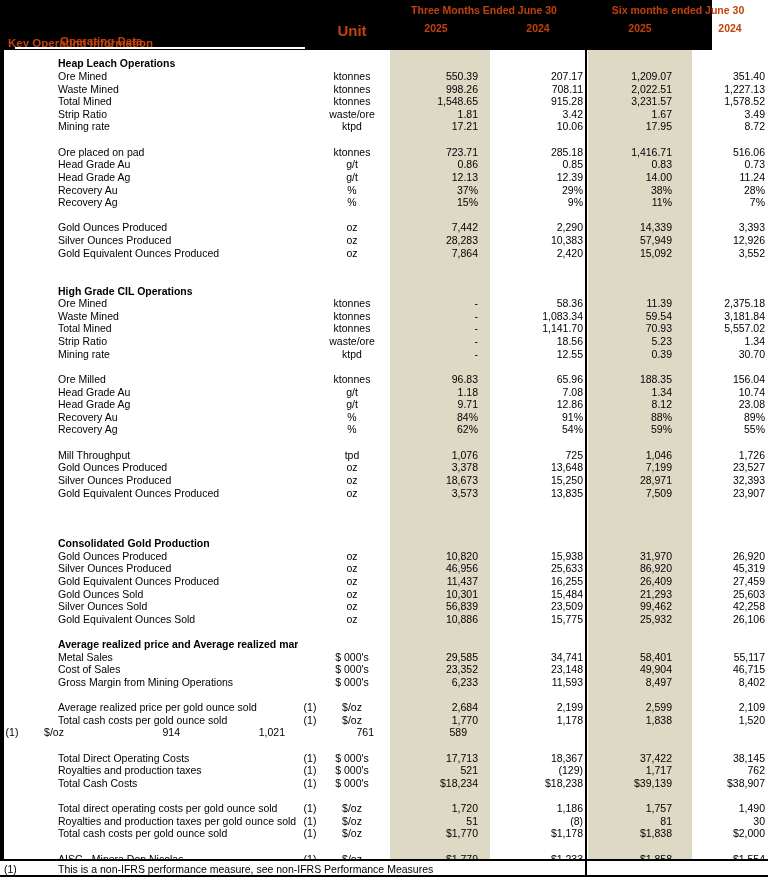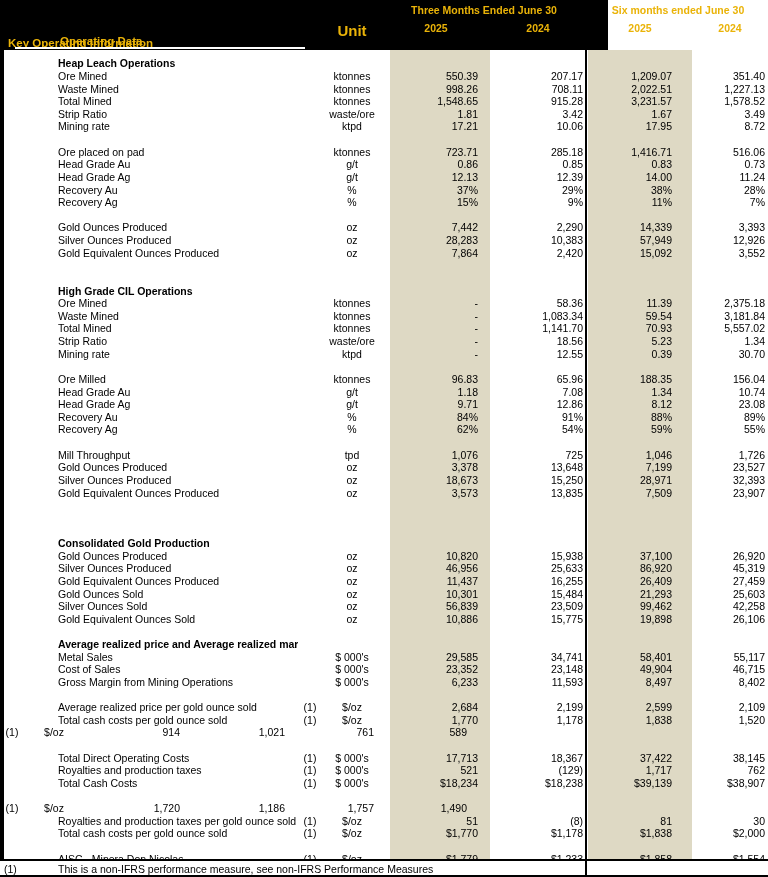--- a/index.html
+++ b/index.html
@@ -1,19 +1,19 @@
 <!DOCTYPE html>
 <html><head>
 <meta charset="utf-8">
 <style>
   html,body{margin:0;padding:0;background:#fff;}
   #page{position:relative;width:768px;height:877px;background:#ffffff;overflow:hidden;
         font-family:"Liberation Sans","DejaVu Sans",sans-serif;color:#000;}
   
-  #hdr{position:absolute;left:0;top:0;width:608px;height:50px;background:#000;color:#eab308;z-index:4;}
+  #hdr{position:absolute;left:0;top:0;width:712px;height:50px;background:#000;color:#c2410c;z-index:4;}
   .hcell{position:absolute;font-weight:bold;white-space:nowrap;}
   .hgroup{font-size:10.5px;top:4px;text-align:center;}
   .hyear{font-size:10.5px;top:22px;text-align:center;}
   #hdr-title{left:8px;top:20px;font-size:11.5px;margin-top:17px;}
   #hdr-unit{left:322px;width:60px;top:22px;text-align:center;font-size:15px;}
   #hdr-sub{left:60px;top:35px;font-size:11.5px;}
   #sub-underline{position:absolute;left:15px;top:47px;width:290px;height:2px;background:#fff;}
   
   .band{position:absolute;top:50px;height:809px;background:#ded9c4;z-index:0;}
   #band1{left:390px;width:100px;}
@@ -456,21 +456,21 @@
         <div class="c-v3"></div>
         <div class="c-v4"></div>
       </div>
       <div class="row">
         <div class="c-label">Gold Ounces Produced</div>
         <div class="c-fn"></div>
         <div class="c-unit">oz</div>
         <div class="c-v1">10,820</div>
         <div class="c-v2">15,938</div>
         <div class="c-gap"></div>
-        <div class="c-v3">37,100</div>
+        <div class="c-v3">31,970</div>
         <div class="c-v4">26,920</div>
       </div>
       <div class="row">
         <div class="c-label">Silver Ounces Produced</div>
         <div class="c-fn"></div>
         <div class="c-unit">oz</div>
         <div class="c-v1">46,956</div>
         <div class="c-v2">25,633</div>
         <div class="c-gap"></div>
         <div class="c-v3">86,920</div>
@@ -506,21 +506,21 @@
         <div class="c-v3">99,462</div>
         <div class="c-v4">42,258</div>
       </div>
       <div class="row">
         <div class="c-label">Gold Equivalent Ounces Sold</div>
         <div class="c-fn"></div>
         <div class="c-unit">oz</div>
         <div class="c-v1">10,886</div>
         <div class="c-v2">15,775</div>
         <div class="c-gap"></div>
-        <div class="c-v3">19,898</div>
+        <div class="c-v3">25,932</div>
         <div class="c-v4">26,106</div>
       </div>
       <div class="row">
         <div class="c-label"></div>
         <div class="c-fn"></div>
         <div class="c-unit"></div>
         <div class="c-v1"></div>
         <div class="c-v2"></div>
         <div class="c-gap"></div>
         <div class="c-v3"></div>
@@ -649,20 +649,21 @@
         <div class="c-label"></div>
         <div class="c-fn"></div>
         <div class="c-unit"></div>
         <div class="c-v1"></div>
         <div class="c-v2"></div>
         <div class="c-gap"></div>
         <div class="c-v3"></div>
         <div class="c-v4"></div>
       </div>
       <div class="row">
+        <div class="c-label">Total direct operating costs per gold ounce sold</div>
         <div class="c-fn">(1)</div>
         <div class="c-unit">$/oz</div>
         <div class="c-v1">1,720</div>
         <div class="c-v2">1,186</div>
         <div class="c-gap"></div>
         <div class="c-v3">1,757</div>
         <div class="c-v4">1,490</div>
       </div>
       <div class="row">
         <div class="c-label">Royalties and production taxes per gold ounce sold</div>

